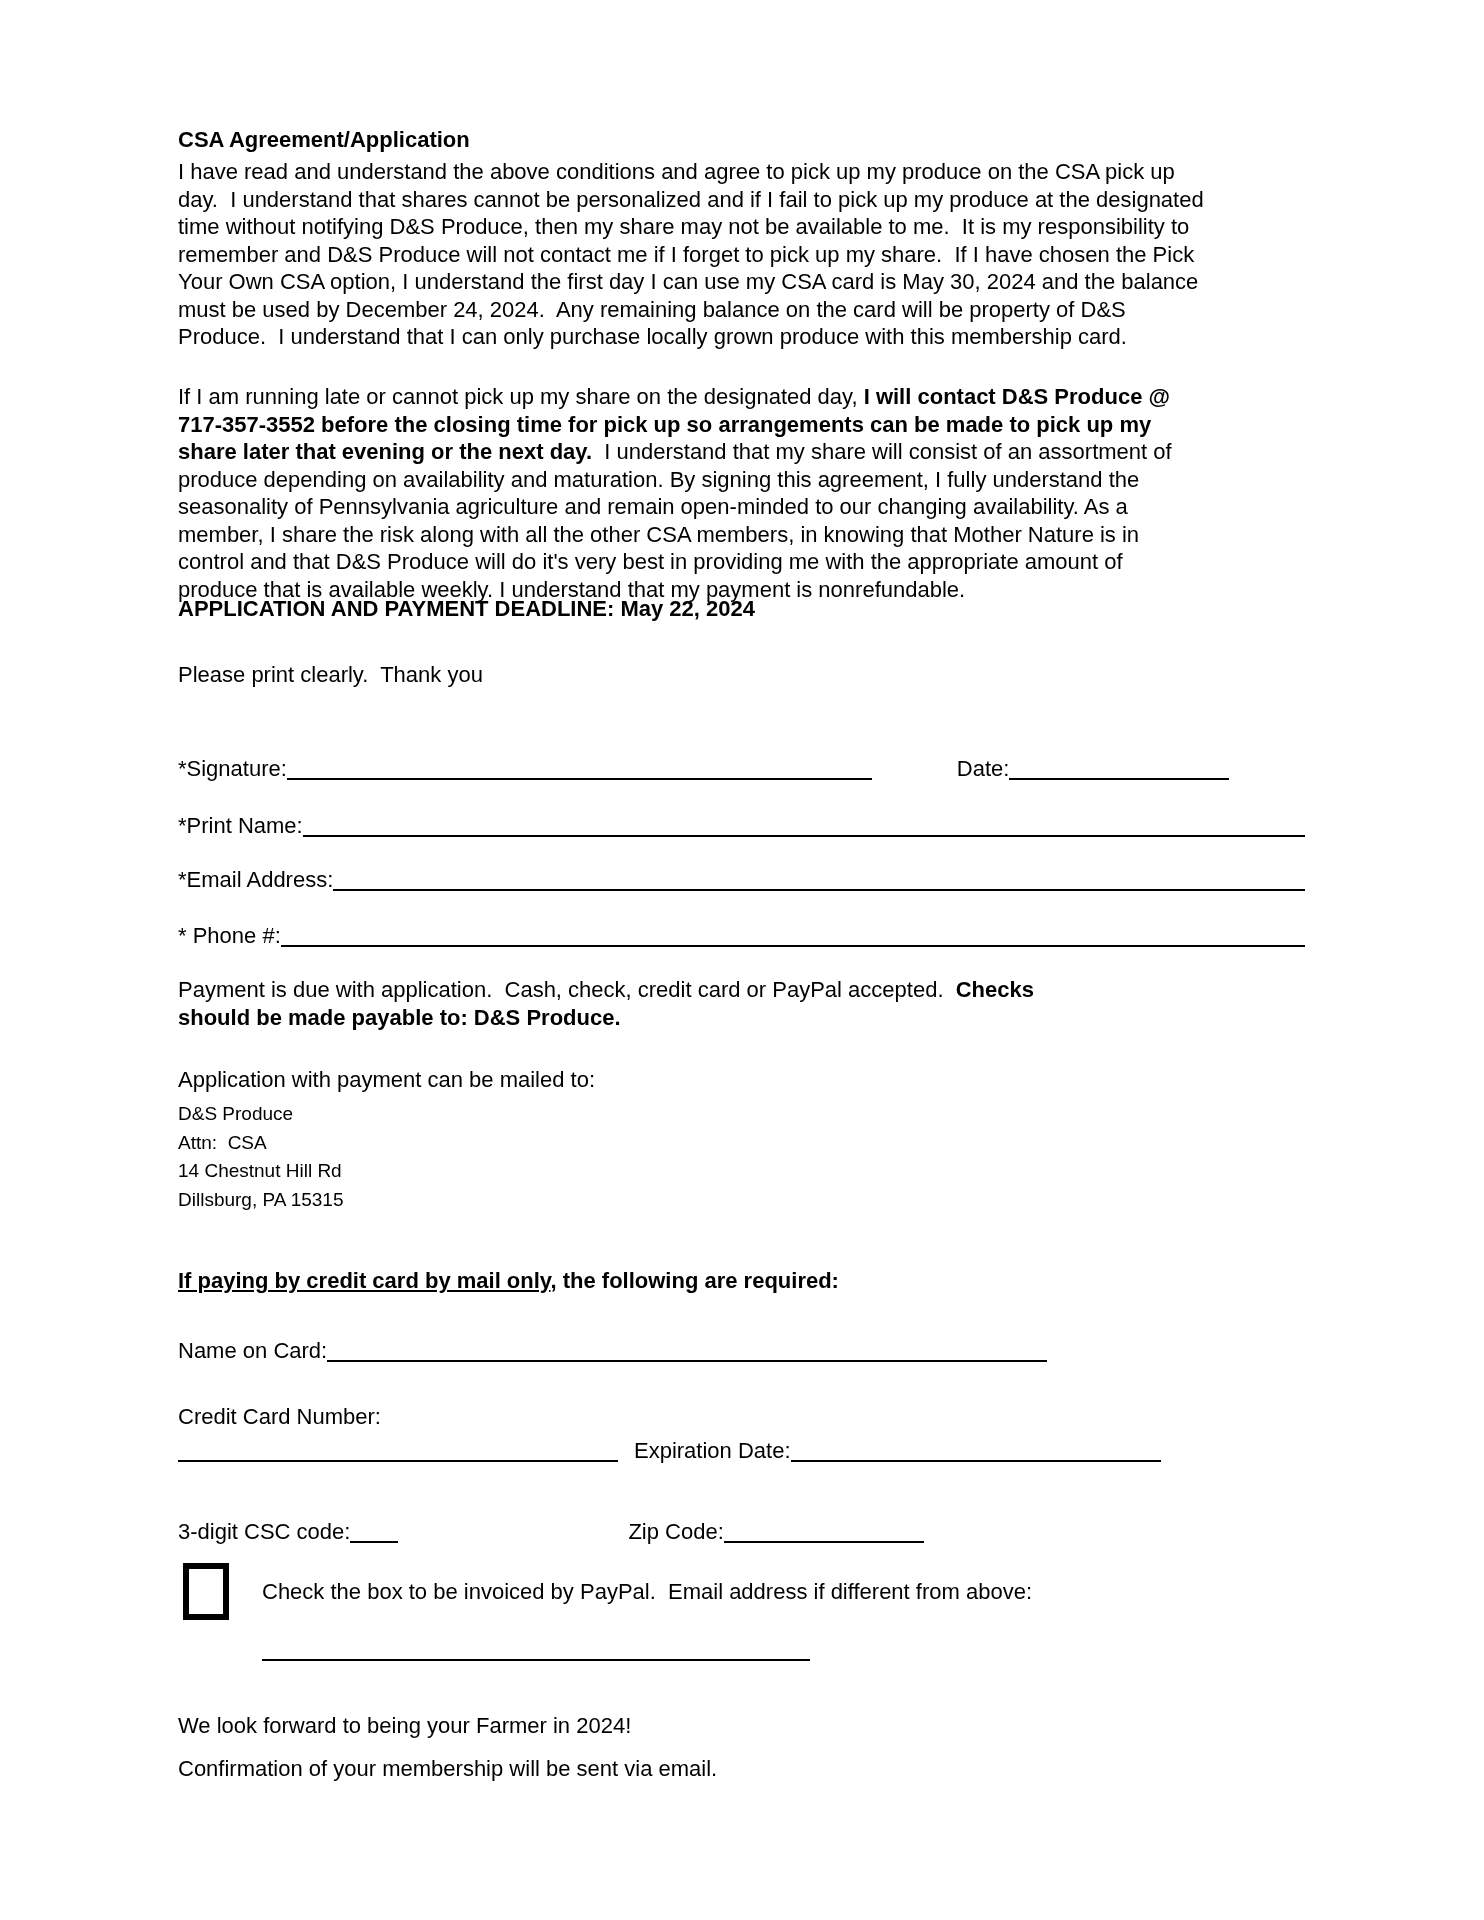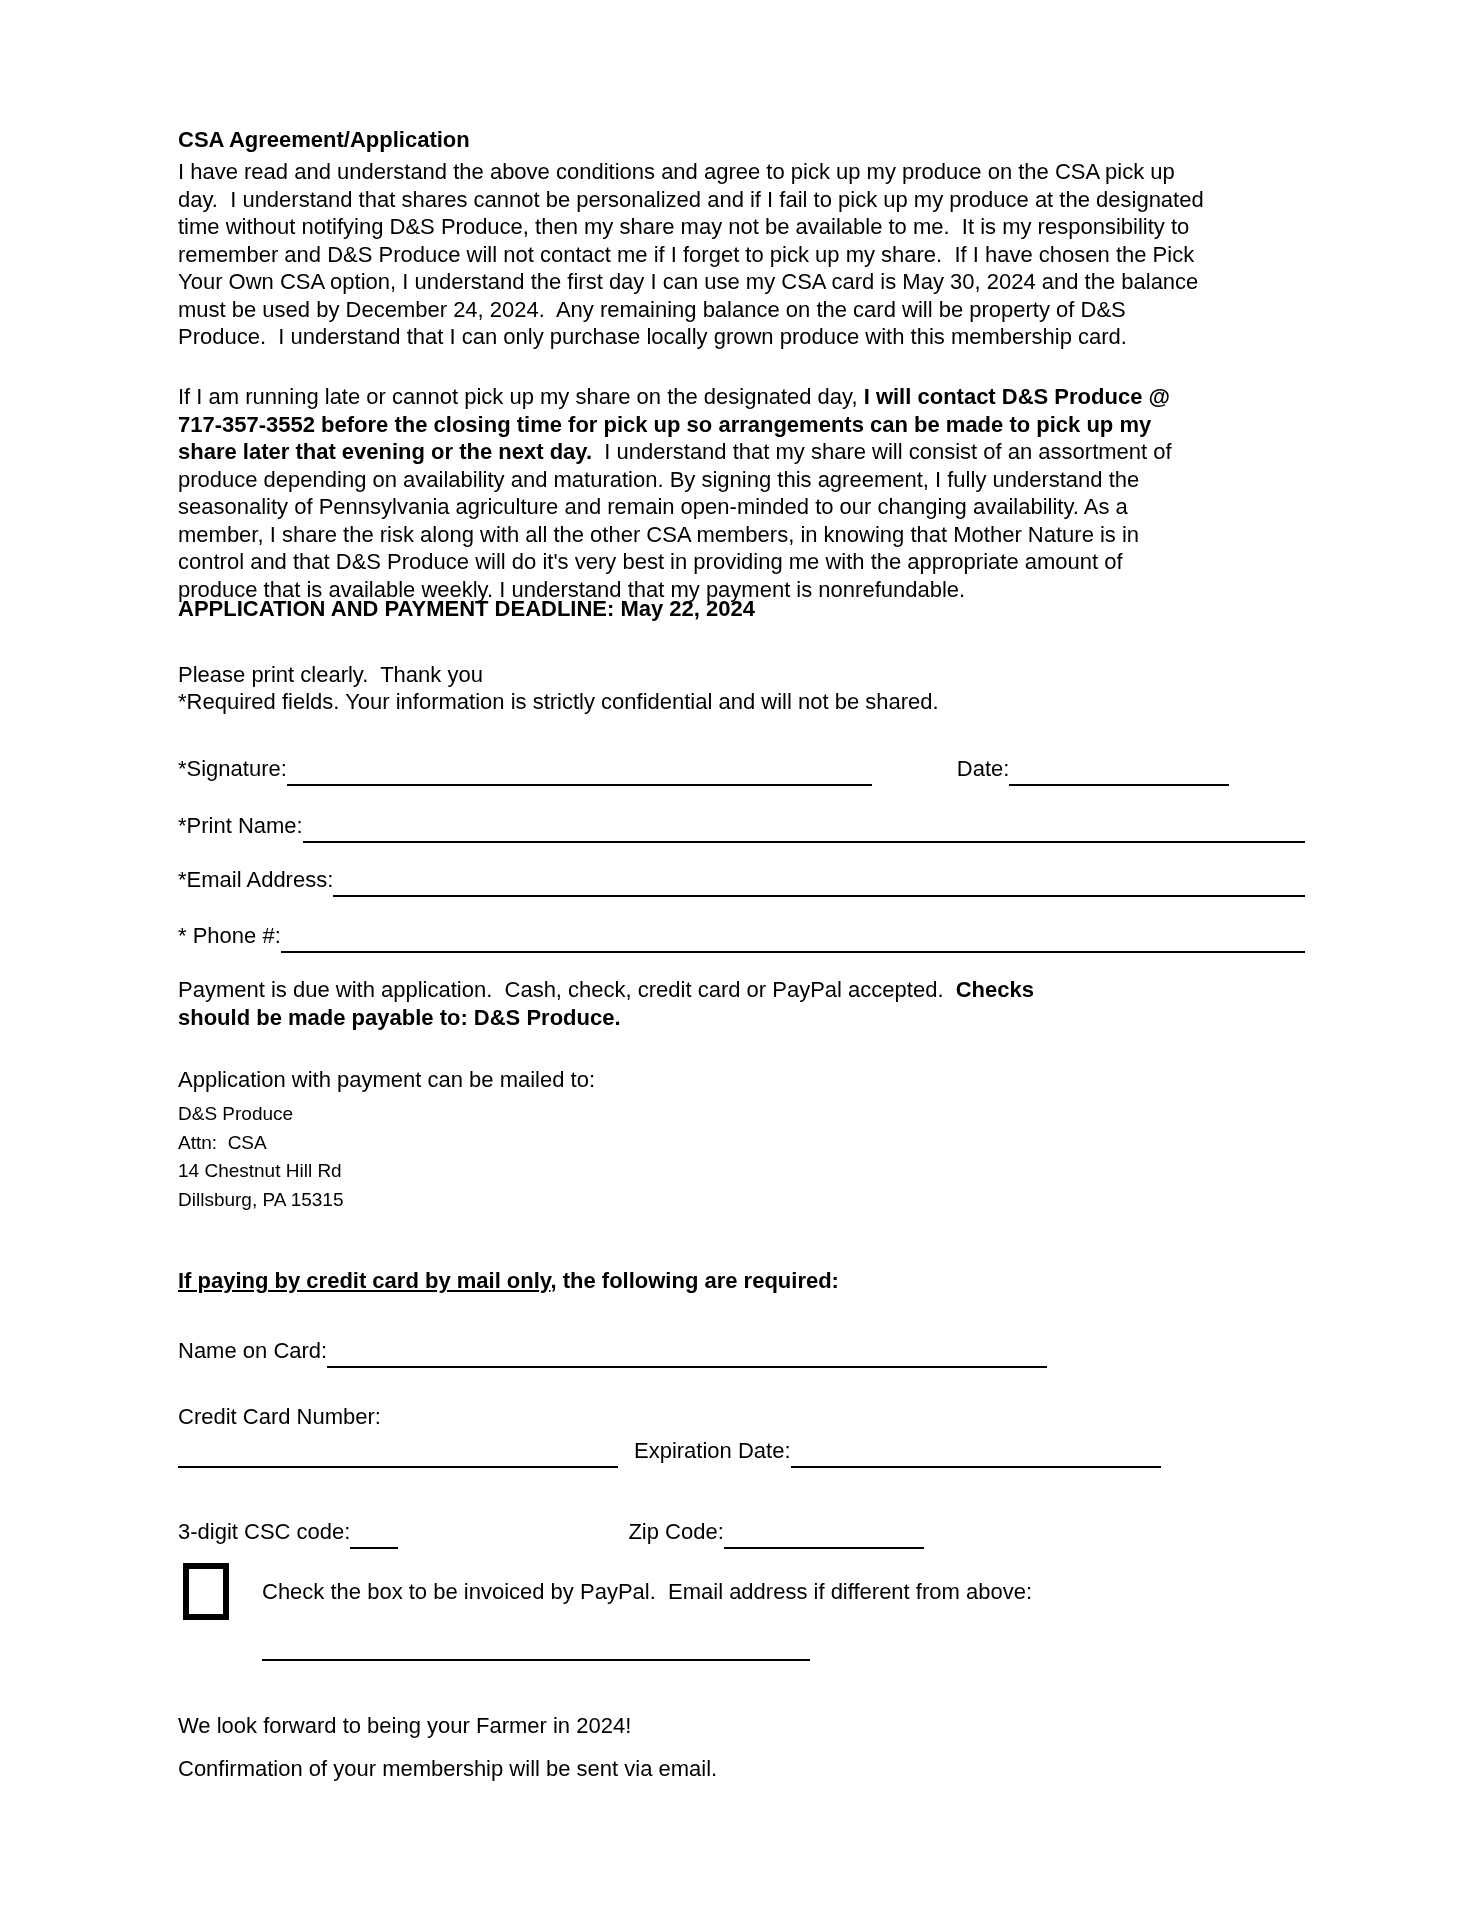--- a/index.html
+++ b/index.html
@@ -11,21 +11,21 @@
     font-family: "Liberation Sans", "DejaVu Sans", sans-serif;
     font-size: 22px;
     line-height: 27.5px;
     color: #000000;
     overflow: hidden;
   }
   .abs { position: absolute; left: 178px; width: 1127px; }
   .para { width: 1150px; white-space: pre-wrap; }
   .b { font-weight: bold; }
   .u { text-decoration: underline; }
-  .row { display: flex; align-items: flex-end; }
+  .row { display: flex; align-items: flex-start; }
   .blank {
     display: inline-block;
     border-bottom: 2px solid #000;
     height: 20px;
     transform: translateY(3px);
   }
   .blank.grow { flex: 1 1 auto; }
   .addr { font-size: 19px; line-height: 28.5px; }
   .addr-line { white-space: pre-wrap; }
   .small-note { font-size: 22px; }
@@ -60,21 +60,20 @@
 produce depending on availability and maturation. By signing this agreement, I fully understand the
 seasonality of Pennsylvania agriculture and remain open-minded to our changing availability. As a
 member, I share the risk along with all the other CSA members, in knowing that Mother Nature is in
 control and that D&amp;S Produce will do it's very best in providing me with the appropriate amount of
 produce that is available weekly. I understand that my payment is nonrefundable.</span></div>
 
   <div class="abs b" style="top:595px;">APPLICATION AND PAYMENT DEADLINE: May 22, 2024</div>
 
   <div class="abs" style="top:661px; white-space:pre-wrap;">Please print clearly.  Thank you</div>
 
-  <div class="abs" style="top:688px;">*Required fields. Your information is strictly confidential and will not be shared.</div>
 
   <div class="abs row" style="top:755px;">
     <span>*Signature:</span>
     <span class="blank" style="width:585px;"></span>
     <span style="margin-left:85px;">Date:</span>
     <span class="blank" style="width:220px;"></span>
   </div>
 
   <div class="abs row" style="top:812px;">
     <span>*Print Name:</span>

